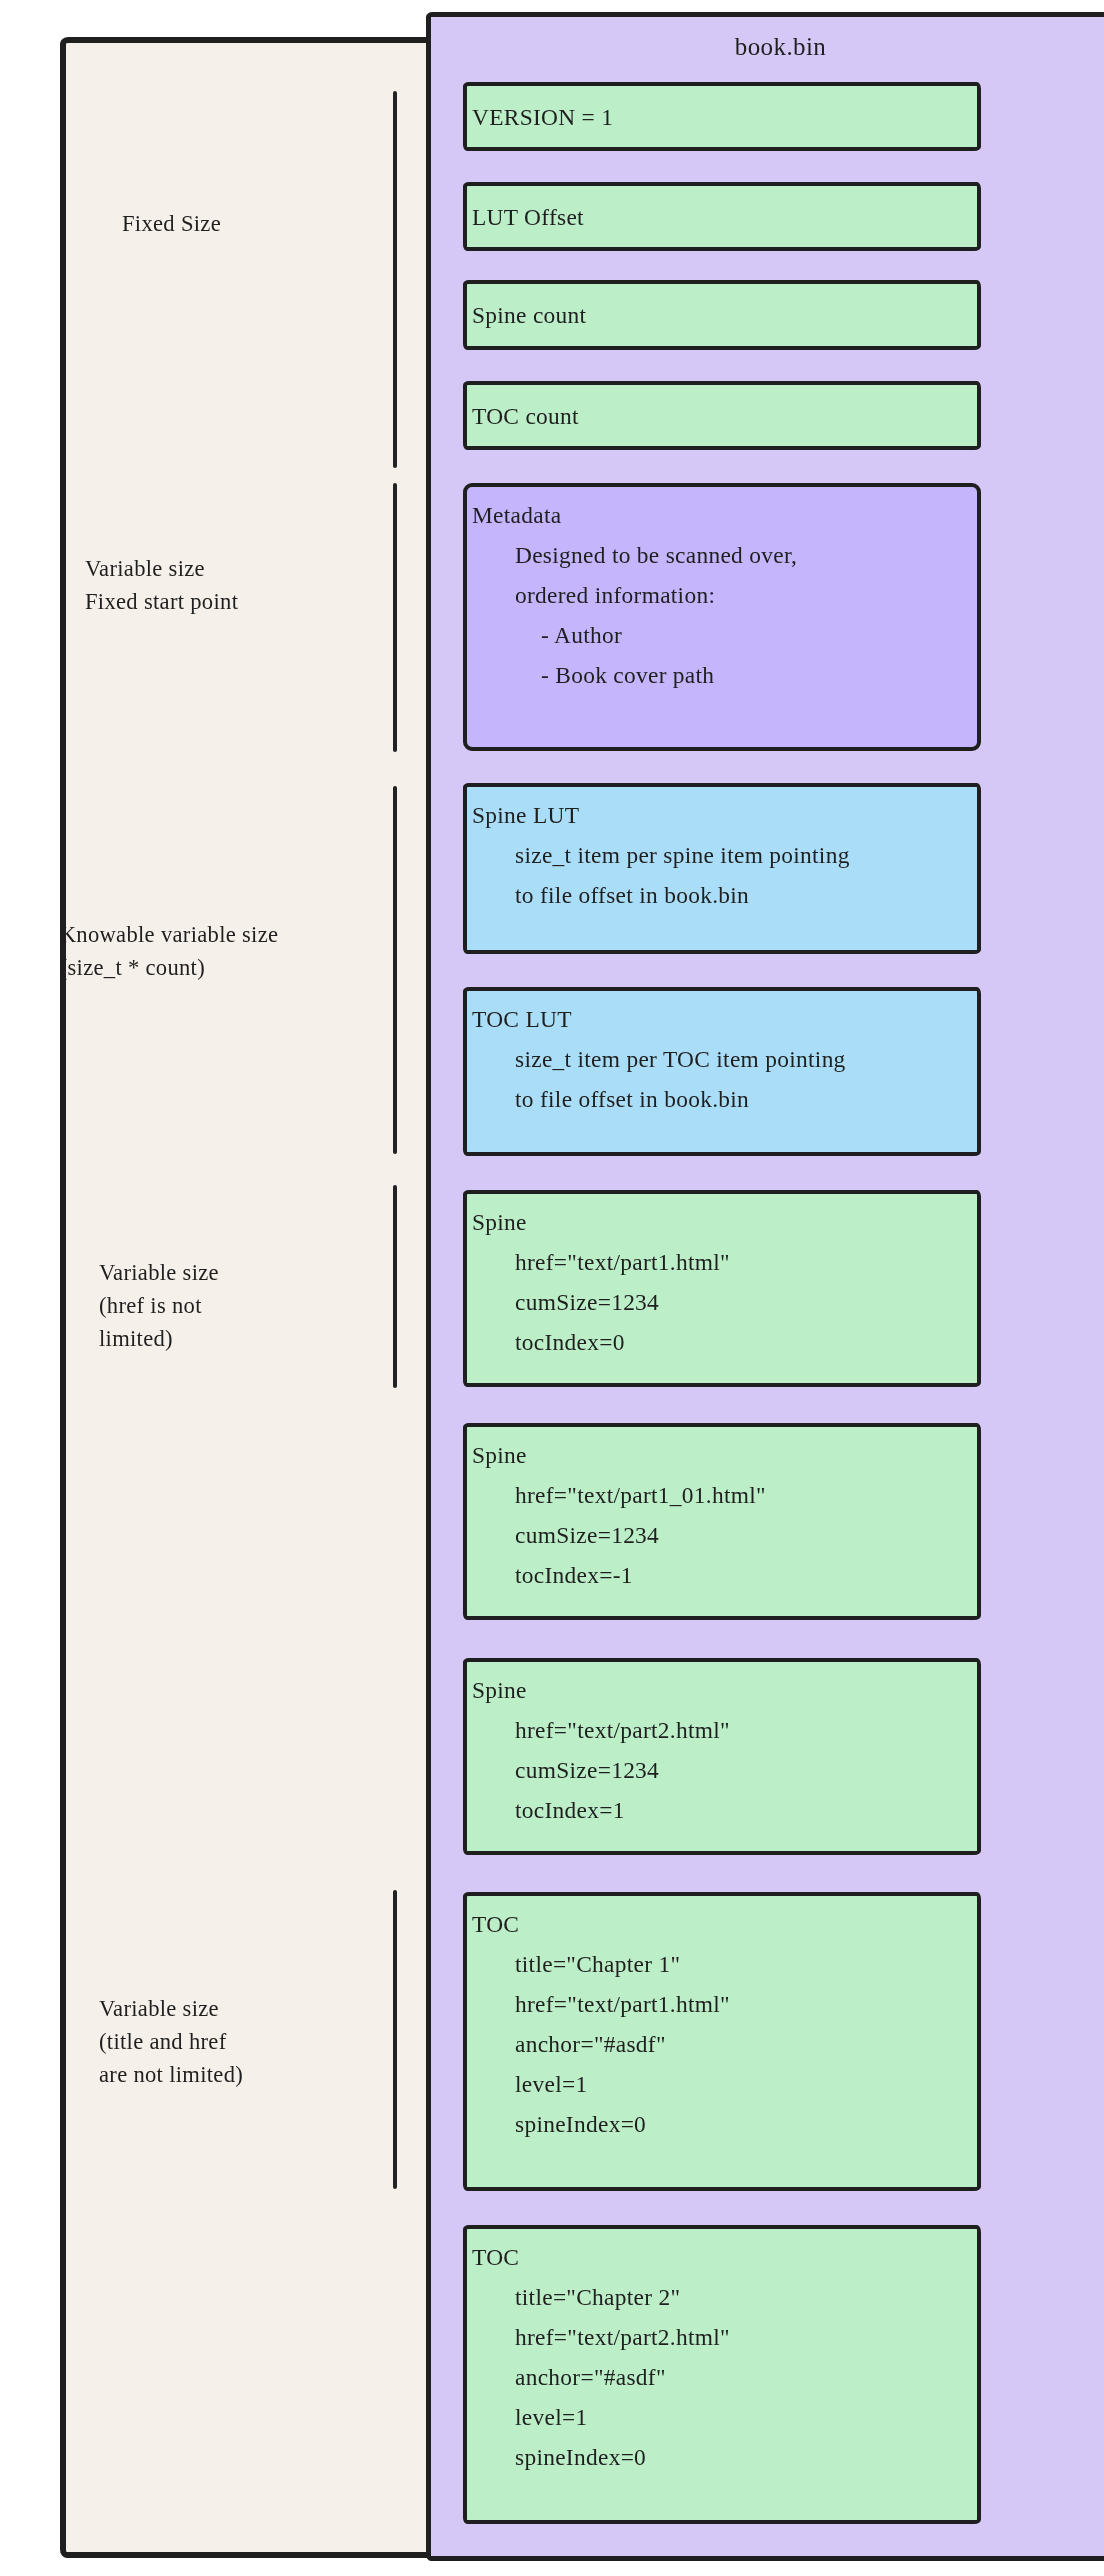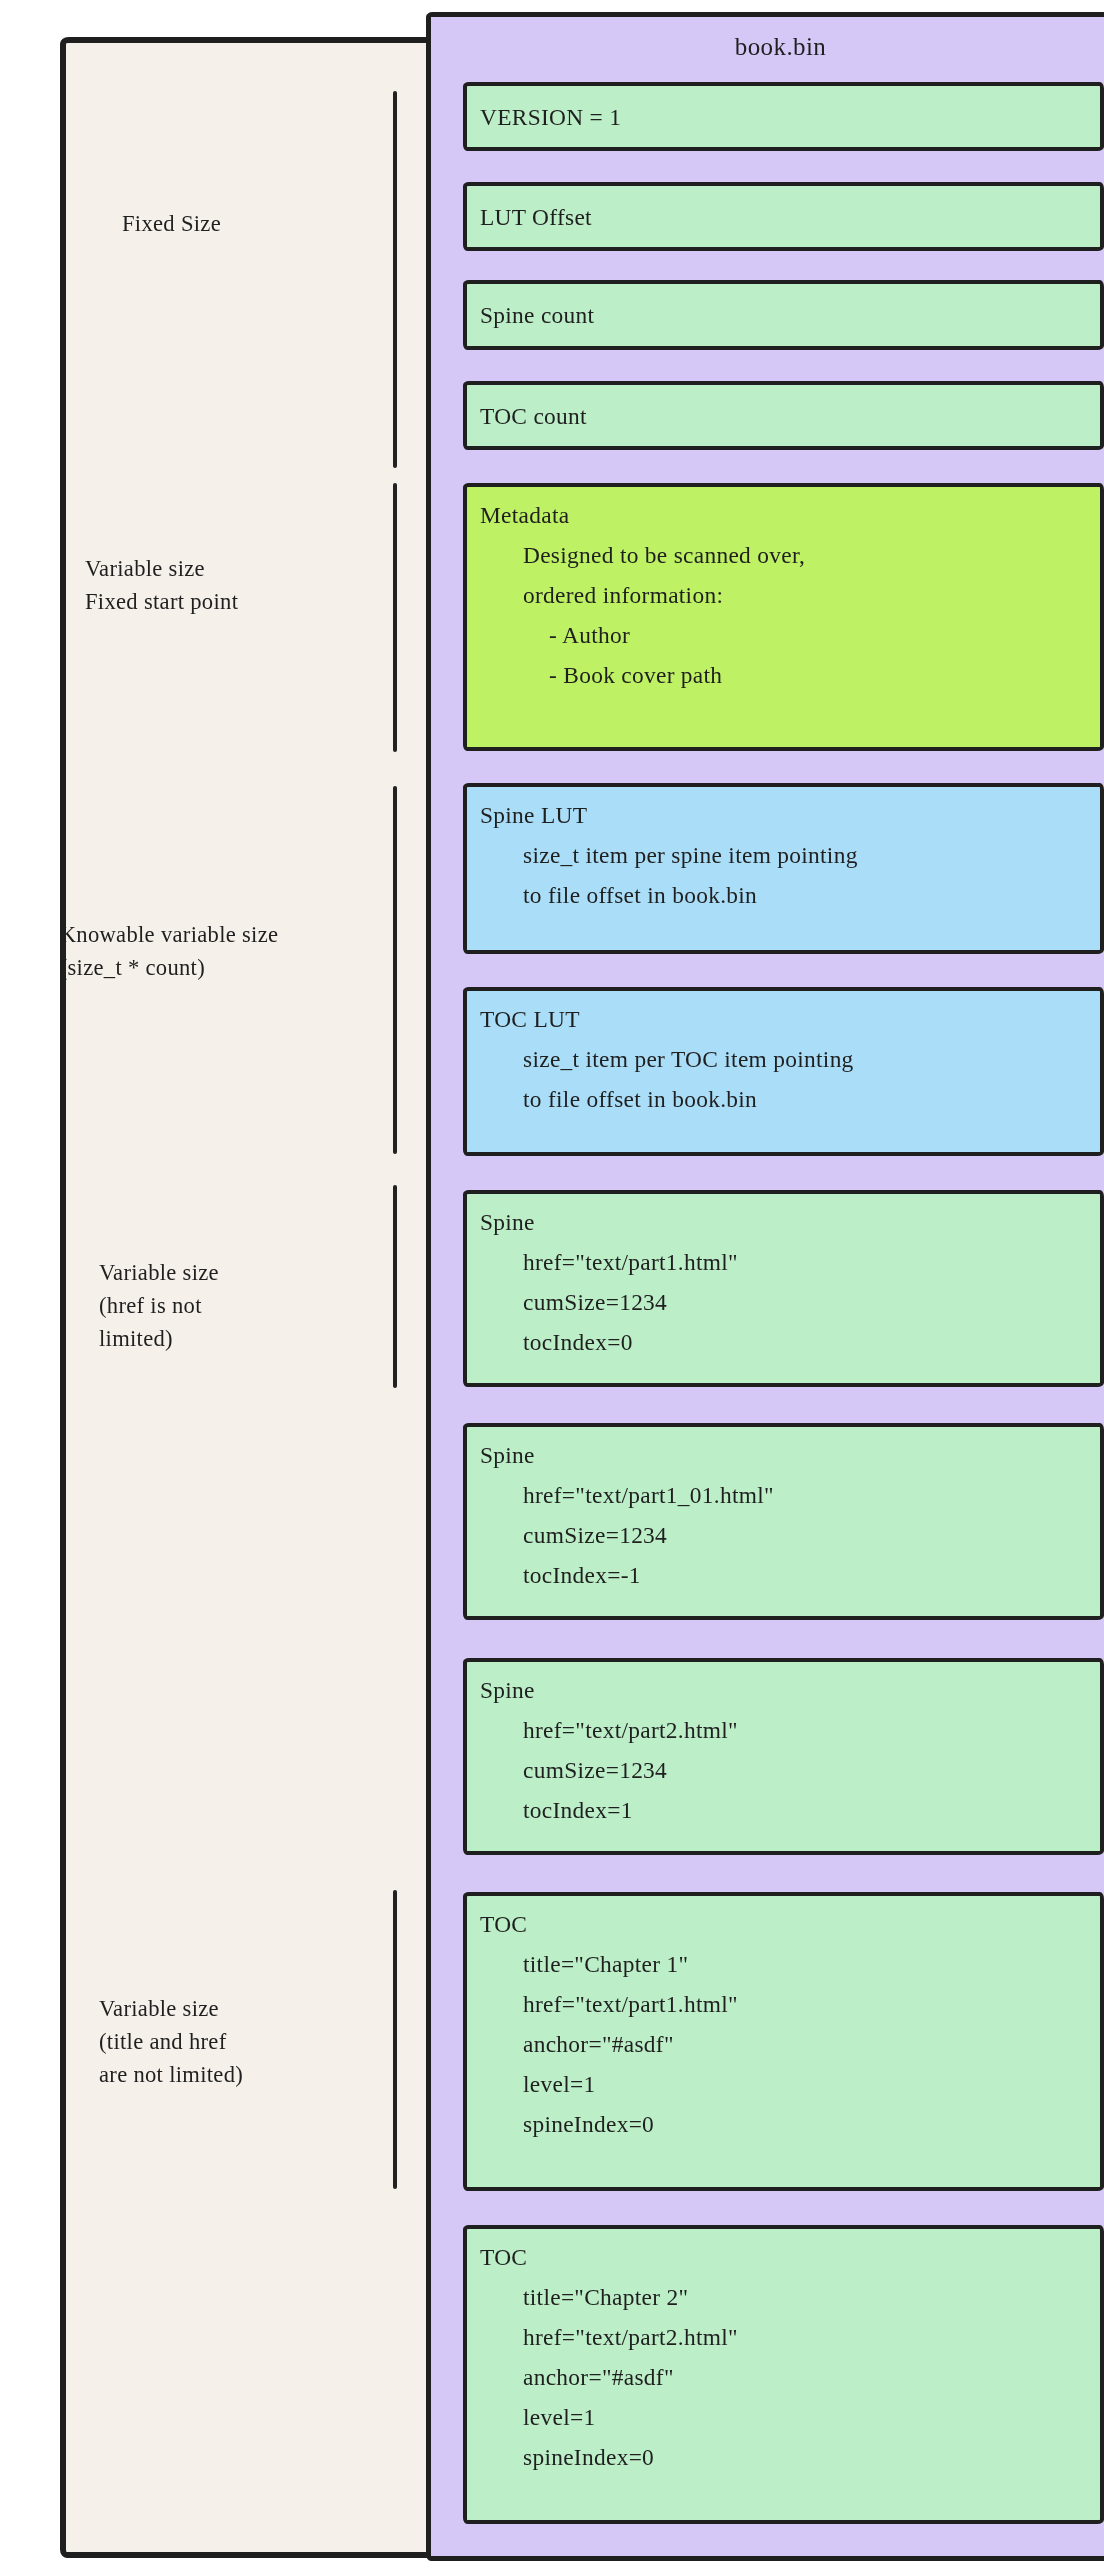--- a/index.html
+++ b/index.html
@@ -50,31 +50,31 @@
   .side-label {
     position: absolute;
     width: 351px;
     font-size: 22.6px;
     line-height: 33px;
     letter-spacing: 0.3px;
   }
   .box {
     position: absolute;
     left: 420px;
-    width: 641px;
+    width: 518px;
     box-sizing: border-box;
     border: 4.2px solid #1f1f1f;
     border-radius: 5.9px 4.2px 6.7px 4.2px / 4.2px 6.7px 4.2px 5.9px;
-    padding-left: 13px;
+    padding-left: 5px;
     padding-right: 8.4px;
     font-size: 23.4px;
     letter-spacing: 0.3px;
   }
   .box.green  { background: #bceec8; }
-  .box.yellow { background: #bef264; }
+  .box.yellow { background: #c4b5fd; border-radius: 9px; }
   .box.blue   { background: #aadef8; }
   .box.single { display: flex; align-items: center; }
   .box.multi  { padding-top: 8.4px; }
   .ln { line-height: 40px; white-space: nowrap; }
   .ln.i1 { margin-left: 43px; }
   .ln.i2 { margin-left: 69px; }
 </style>
 </head>
 <body>
 

